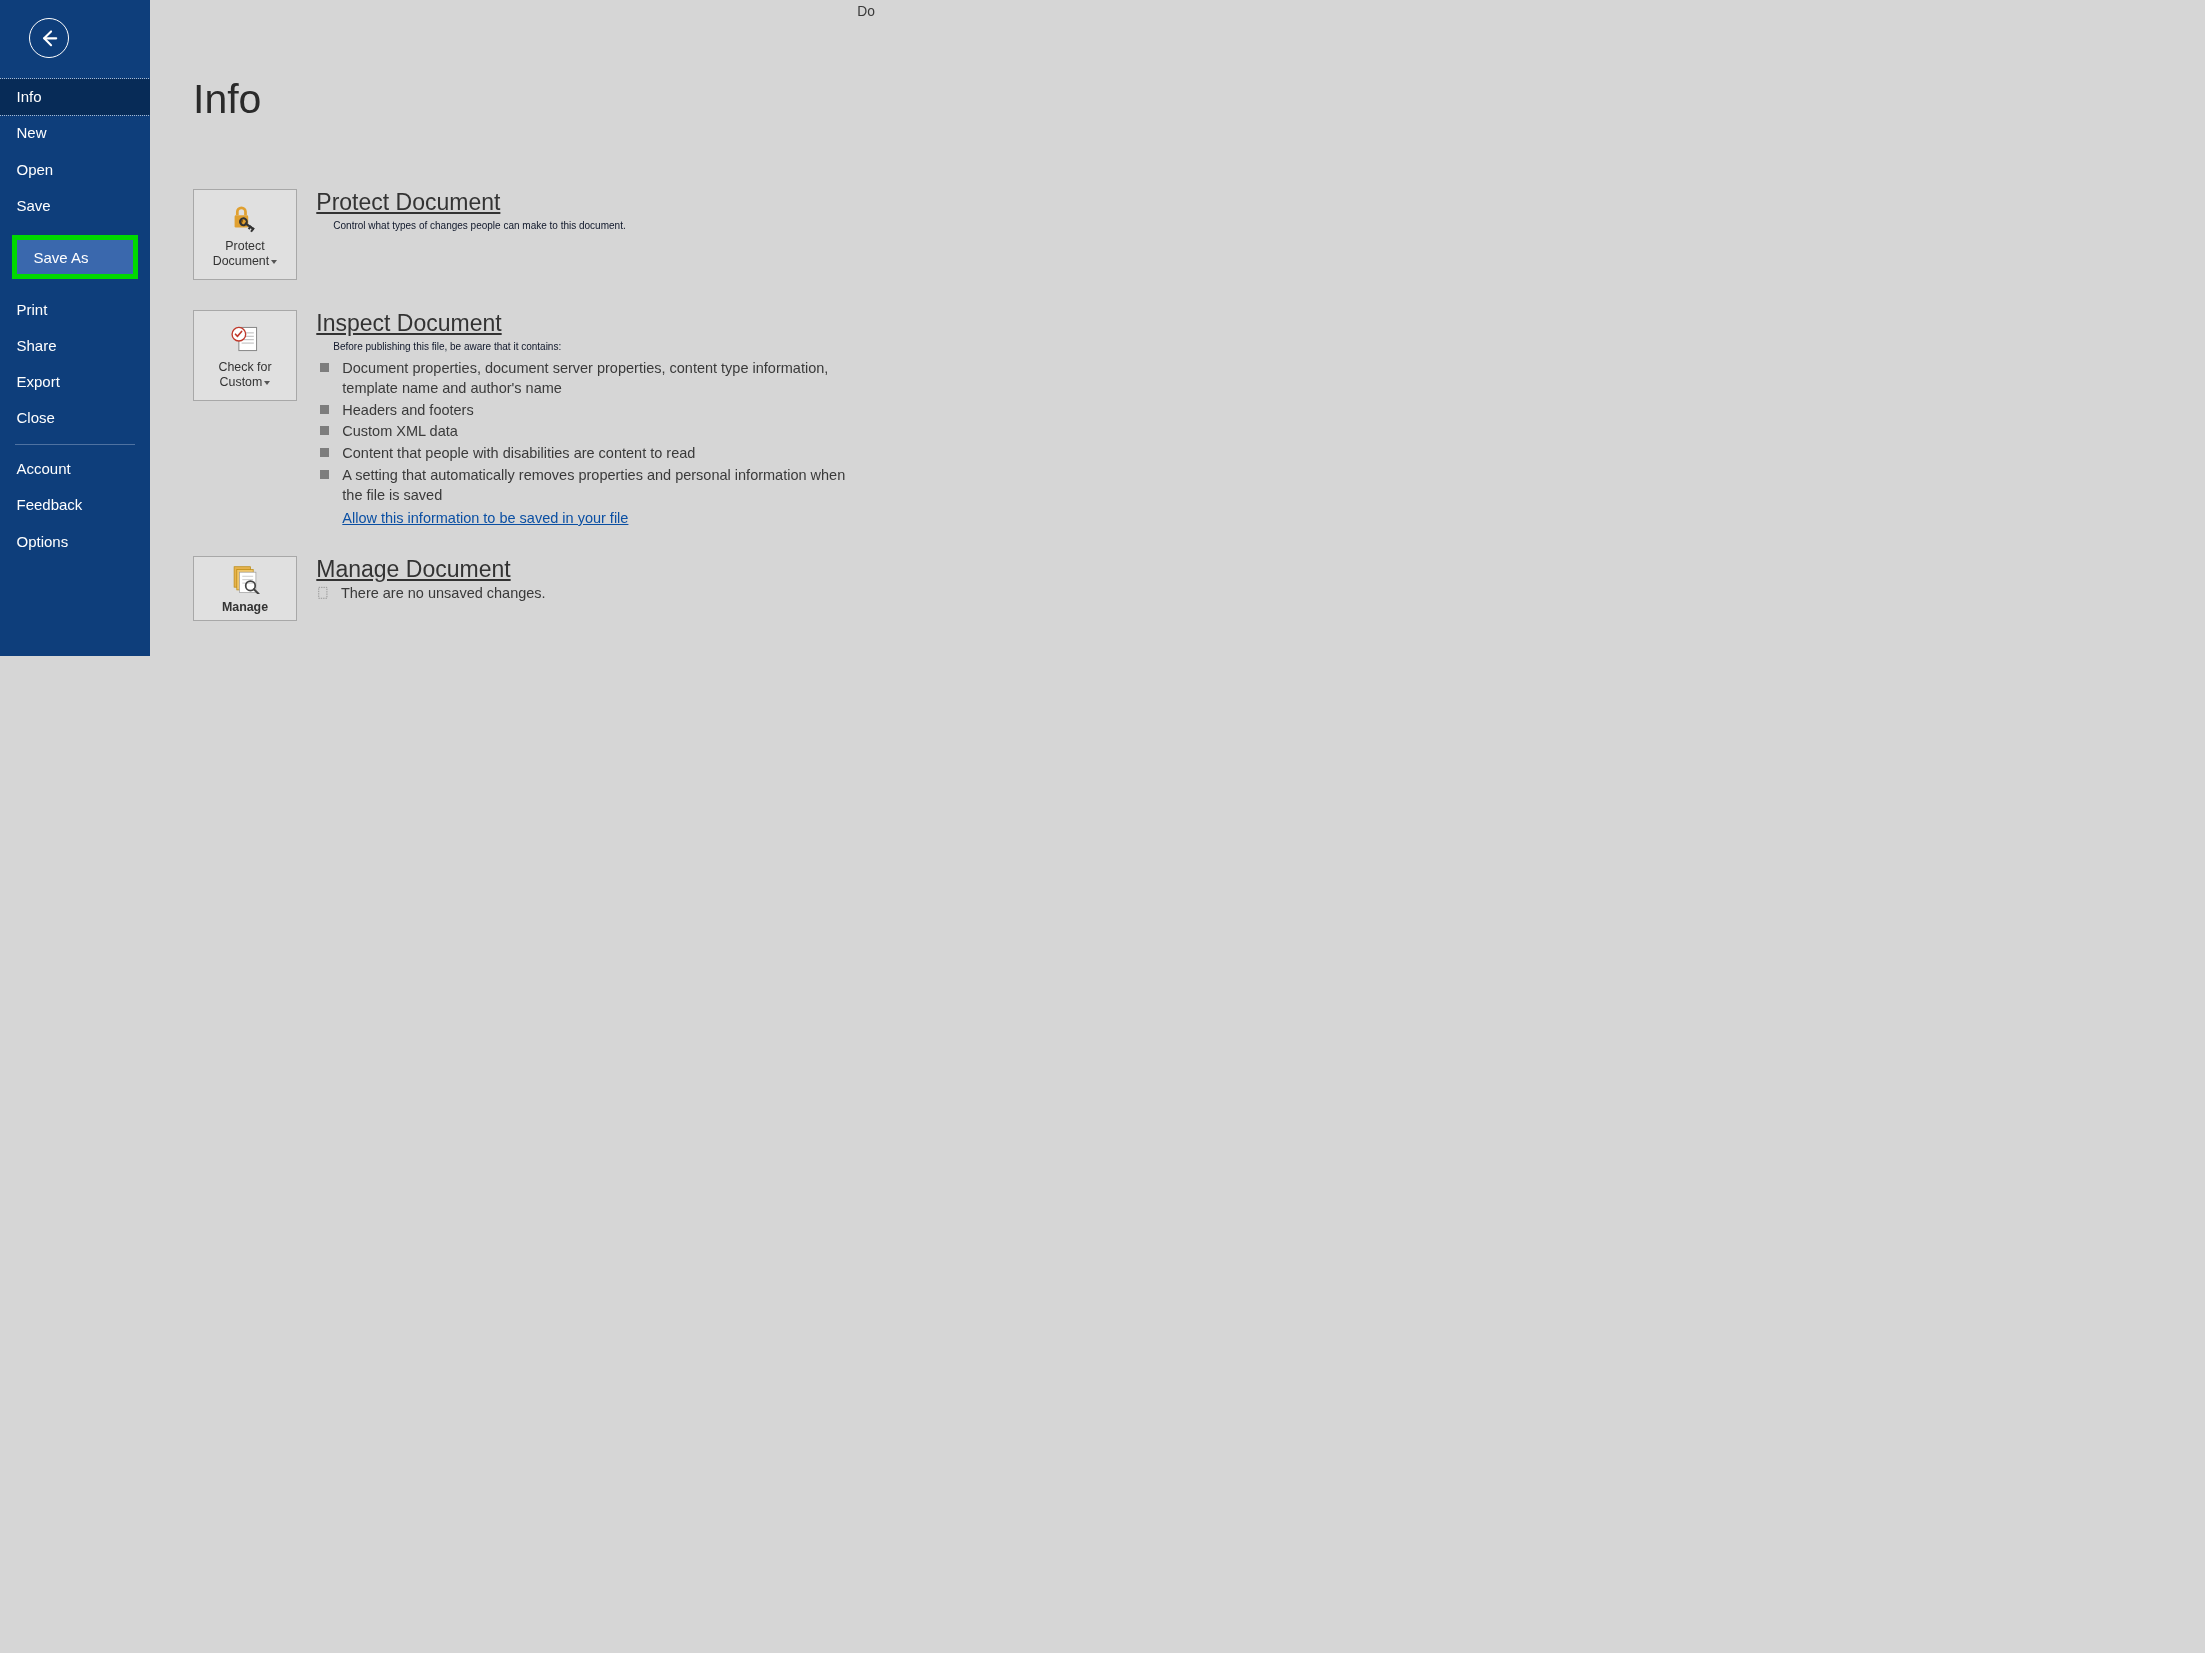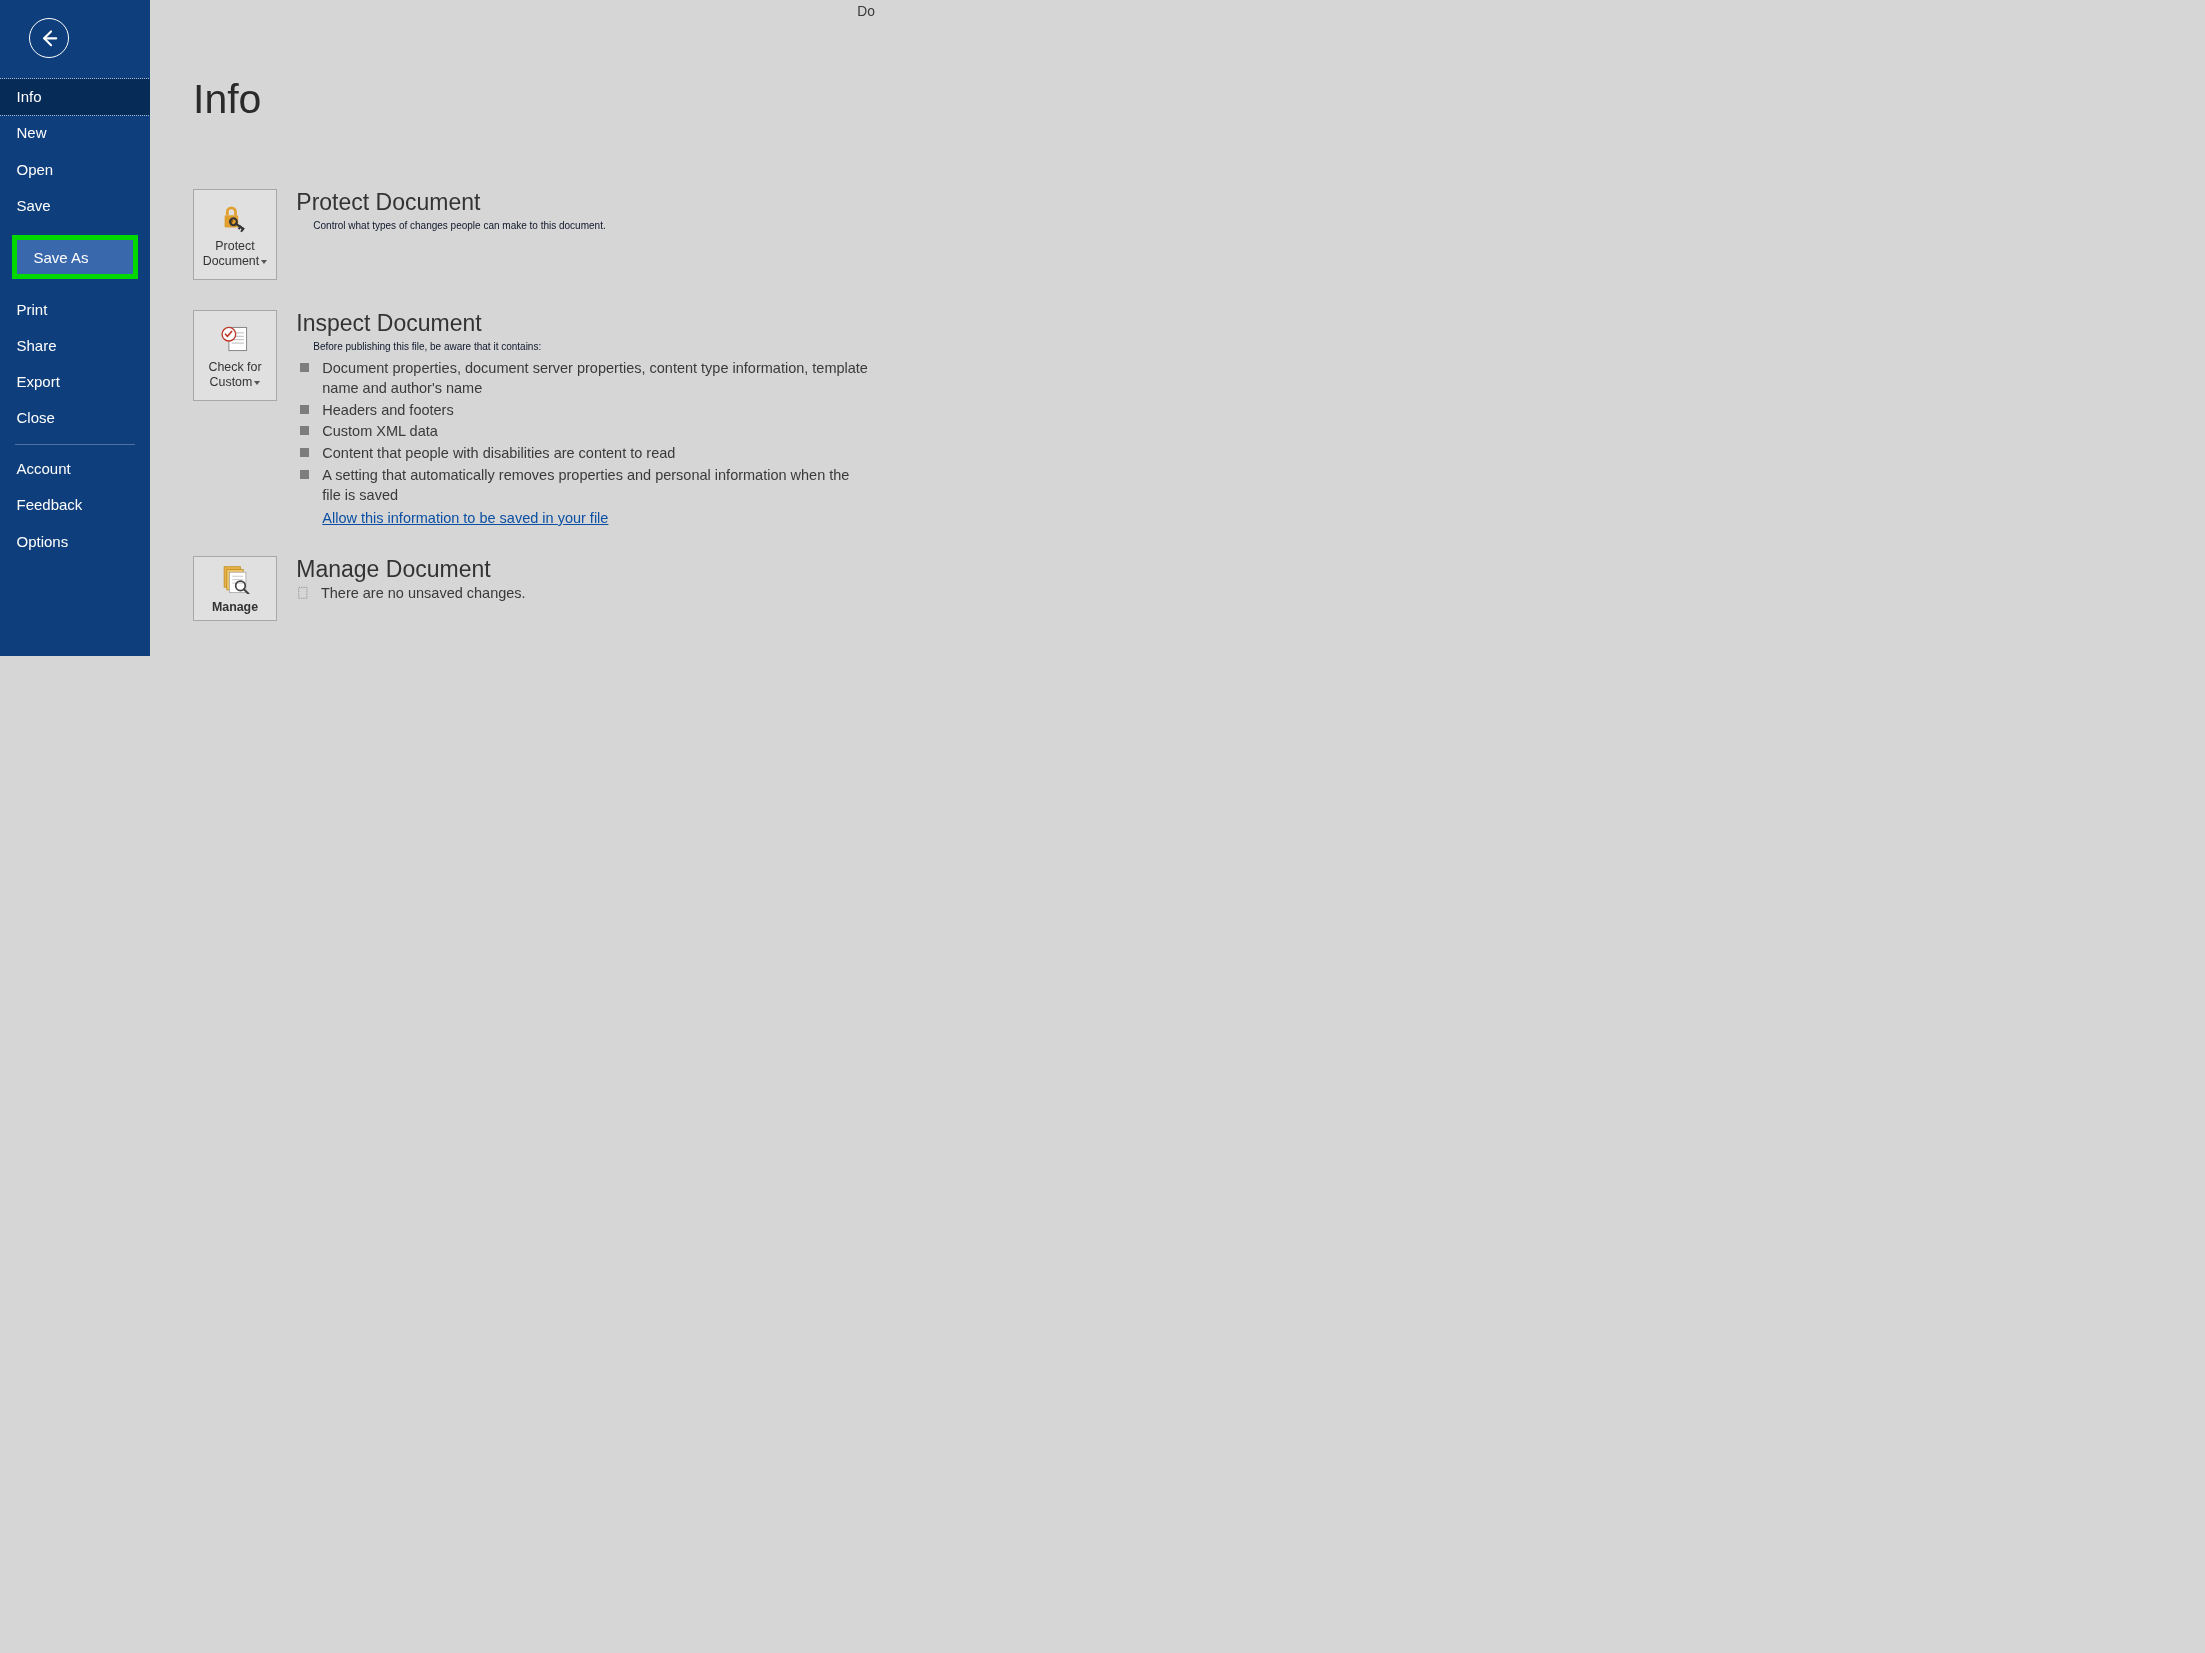--- a/index.html
+++ b/index.html
@@ -83,21 +83,21 @@
     color: #2a2a2a;
     margin-top: 69px;
     margin-bottom: 66px;
   }
   .section {
     display: flex;
     align-items: flex-start;
     margin-bottom: 30px;
   }
   .tile {
-    width: 84px;
+    width: 104px;
     min-height: 91px;
     border: 0.7px solid #a8a8a8;
     background: #e0e0e0;
     display: flex;
     flex-direction: column;
     align-items: center;
     justify-content: center;
     padding: 5.5px 4.1px 4.1px 4.1px;
     cursor: pointer;
     flex-shrink: 0;
@@ -122,20 +122,21 @@
   .section-body {
     margin-left: 19.3px;
     flex: 1;
     padding-right: 6.9px;
   }
   .section-heading {
     font-size: 23px;
     font-weight: 400;
     color: #333;
     margin-bottom: 2.8px;
+    text-decoration: underline;
   }
   .section-desc {
     font-size: 10px;
     color: #0f172a;
     line-height: 1.4;
     margin-left: 17px;
   }
   ul.issues {
     list-style: none;
     margin-top: 4.1px;

